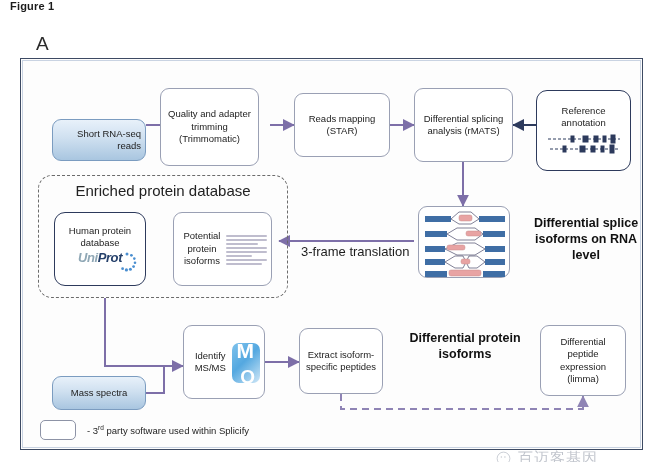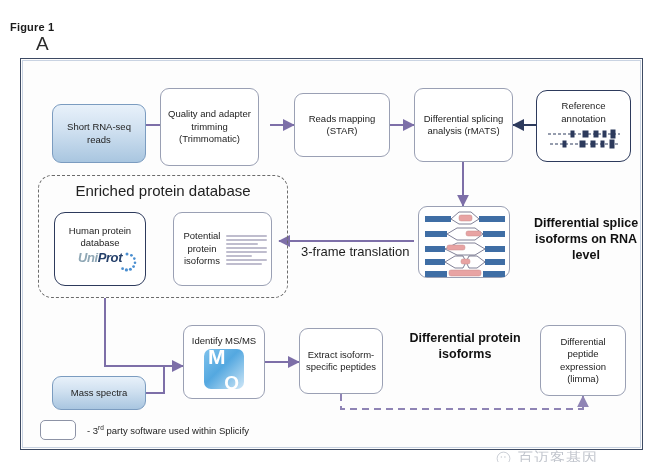--- a/index.html
+++ b/index.html
@@ -1,20 +1,20 @@
 <!DOCTYPE html>
 <html><head>
 <meta charset="utf-8">
 <style>
   html,body{margin:0;padding:0;background:#ffffff;}
   body{width:655px;height:462px;position:relative;overflow:hidden;
        font-family:"Liberation Sans","DejaVu Sans",sans-serif;color:#1a1a1a;}
 
   
-  #figure-label{position:absolute;left:10px;top:21px;font-size:11px;font-weight:bold;color:#1b1b1b;letter-spacing:.2px;}
+  #figure-label{position:absolute;left:10px;top:0;font-size:11px;font-weight:bold;color:#1b1b1b;letter-spacing:.2px;}
 
   
   #panel-letter{position:absolute;left:36px;top:33px;font-size:19px;color:#2b2b2b;font-family:"Liberation Sans",sans-serif;}
 
   
   #panel{position:absolute;left:20px;top:58px;width:623px;height:392px;
          border:1.5px solid #3d4a63;background:#fdfdfd;box-sizing:border-box;}
   #panel::after{content:"";position:absolute;left:1px;top:1px;right:1px;bottom:1px;border:1px solid #c9d3e2;pointer-events:none;}
 
   
@@ -107,37 +107,37 @@
 
   <path d="M105,298 L105,366 L183,366" fill="none" stroke="#7d6fa8" stroke-width="2" marker-end="url(#ah)"></path>
 
   <path d="M146,393 L164,393 L164,366 L183,366" fill="none" stroke="#7d6fa8" stroke-width="2"></path>
 
   <line x1="265" y1="362" x2="299" y2="362" stroke="#7d6fa8" stroke-width="2" marker-end="url(#ah)"></line>
 
   <path d="M341,394 L341,409 L583,409 L583,396" fill="none" stroke="#8f84b5" stroke-width="2" stroke-dasharray="7,5" marker-end="url(#ahd)"></path>
 </svg>
 
-<div class="node blue" style="left:52px;top:104px;width:94px;height:59px;">
+<div class="node blue" style="left:52px;top:119px;width:94px;height:42px;text-align:right;">
   <span class="txt">Short RNA-seq reads</span>
 </div>
 
 <div class="node" style="left:160px;top:88px;width:99px;height:78px;">
   <span class="txt">Quality and adapter trimming (Trimmomatic)</span>
 </div>
 
 <div class="node" style="left:294px;top:93px;width:96px;height:64px;">
   <span class="txt">Reads mapping (STAR)</span>
 </div>
 
 <div class="node" style="left:414px;top:88px;width:99px;height:74px;">
   <span class="txt">Differential splicing analysis (rMATS)</span>
 </div>
 
-<div class="node navy" style="left:536px;top:90px;width:95px;height:72px;flex-direction:column;justify-content:center;gap:3px;">
+<div class="node navy" style="left:536px;top:90px;width:95px;height:81px;flex-direction:column;justify-content:center;gap:3px;">
   <span class="txt" style="margin-top:-2px;">Reference annotation</span>
   <svg width="78" height="22">
     <g stroke="#2d3a5c" fill="#2d3a5c">
       <line x1="3" y1="6" x2="75" y2="6" stroke-width="1" stroke-dasharray="3,2"></line>
       <rect x="26" y="3" width="3" height="6"></rect>
         <rect x="38" y="3" width="5" height="6"></rect>
       <rect x="49" y="3" width="4" height="6"></rect>
         <rect x="58" y="3" width="3" height="6"></rect>
       <rect x="66" y="2" width="4" height="8"></rect>
       <line x1="5" y1="16" x2="75" y2="16" stroke-width="1" stroke-dasharray="3,2"></line>
@@ -216,21 +216,21 @@
 
       <rect x="6" y="64" width="22" height="6" fill="#3f6ea5"></rect>
       <rect x="64" y="64" width="22" height="6" fill="#3f6ea5"></rect>
       <rect x="30" y="63" width="32" height="6" rx="2" fill="#e8a3a3" stroke="#c98f8f" stroke-width=".5"></rect>
     </g>
   </svg>
 </div>
 
 <div class="bold-label" style="left:522px;top:215px;width:128px;">Differential splice isoforms on RNA level</div>
 
-<div class="node" style="left:183px;top:325px;width:82px;height:74px;flex-direction:column;justify-content:center;">
+<div class="node" style="left:183px;top:325px;width:82px;height:74px;flex-direction:row;justify-content:center;">
   <span class="txt">Identify MS/MS</span>
   <div class="mq">
     <span class="m">M</span>
       <span class="q">Q</span>
   </div>
 </div>
 
 <div class="node blue" style="left:52px;top:376px;width:94px;height:34px;">
   <span class="txt">Mass spectra</span>
 </div>

